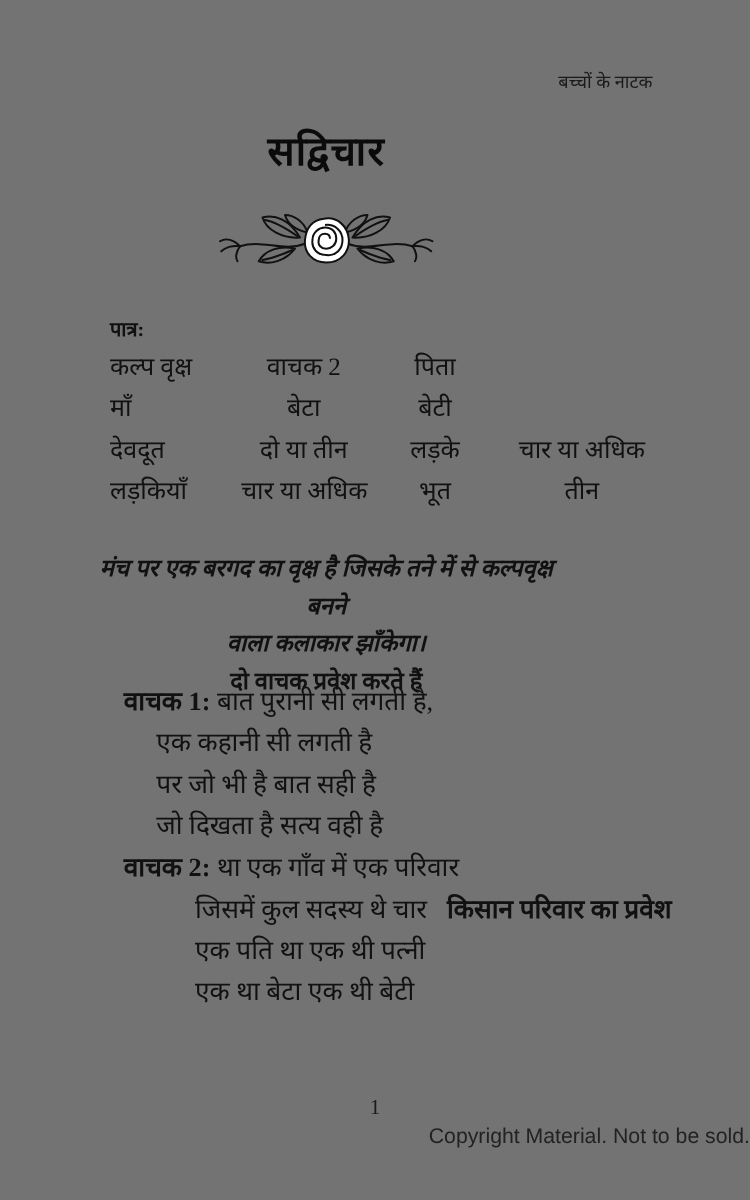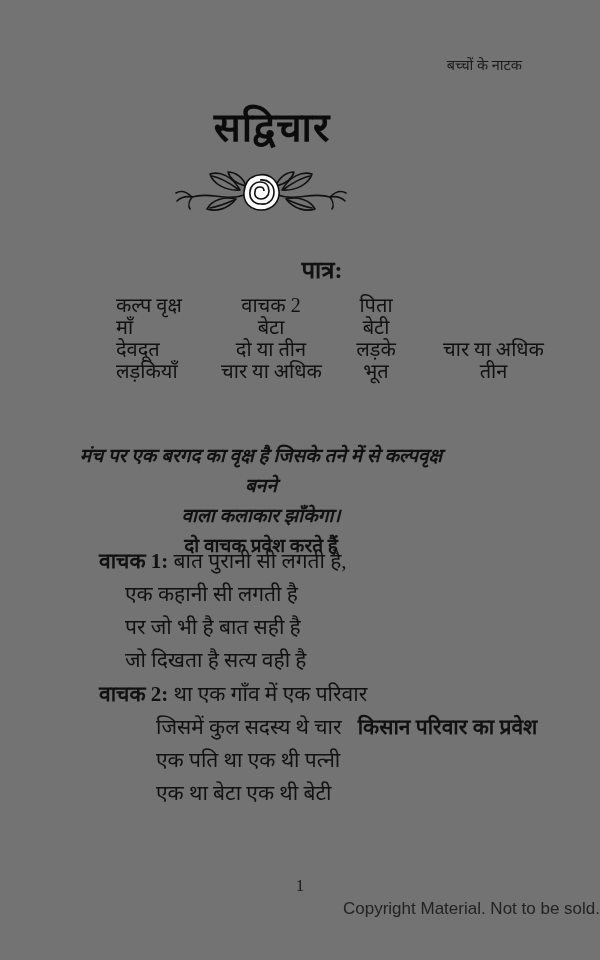--- a/index.html
+++ b/index.html
@@ -9,34 +9,35 @@
     background:#737373;
     font-family:"Liberation Serif","DejaVu Serif",serif;
     color:#111111;
     overflow:hidden;
   }
   .running-header{
     position:absolute;top:54px;right:78px;
     font-size:14.5px;color:#1a1a1a;
   }
   .doc-title{
-    position:absolute;left:96px;top:98px;width:352px;
+    position:absolute;left:85px;top:98px;width:352px;
     margin:0;text-align:center;
-    font-size:40px;font-weight:700;letter-spacing:1px;color:#0b0b0b;
+    font-size:32px;font-weight:700;letter-spacing:1px;color:#0b0b0b;
   }
   .divider-wrap{
     position:absolute;left:85px;top:168px;width:352px;
     display:flex;justify-content:center;
   }
   .cast-section{position:absolute;left:88px;top:252px;}
-  .cast-label{font-weight:700;font-size:24px;margin-bottom:9px;text-align:center;}
+  .cast-label{font-weight:700;font-size:16px;margin-bottom:9px;}
   .cast-table{
     display:grid;
     grid-template-columns:105px 100px 110px 125px;
-    font-size:20px;line-height:22px;margin-left:28px;
+    row-gap:11px;
+    font-size:20px;line-height:22px;
   }
   .cast-cell{white-space:nowrap;}
   .cast-cell.c2,.cast-cell.c3,.cast-cell.c4{text-align:center;}
   .stage-section{
     position:absolute;left:73px;top:441px;width:376px;
     text-align:center;font-size:19px;line-height:30px;font-weight:700;
   }
   .stage-line.it{font-style:italic;}
   .dialogue{position:absolute;left:99px;font-size:21px;}
   .dialogue .dlg-line{line-height:33px;white-space:nowrap;}

